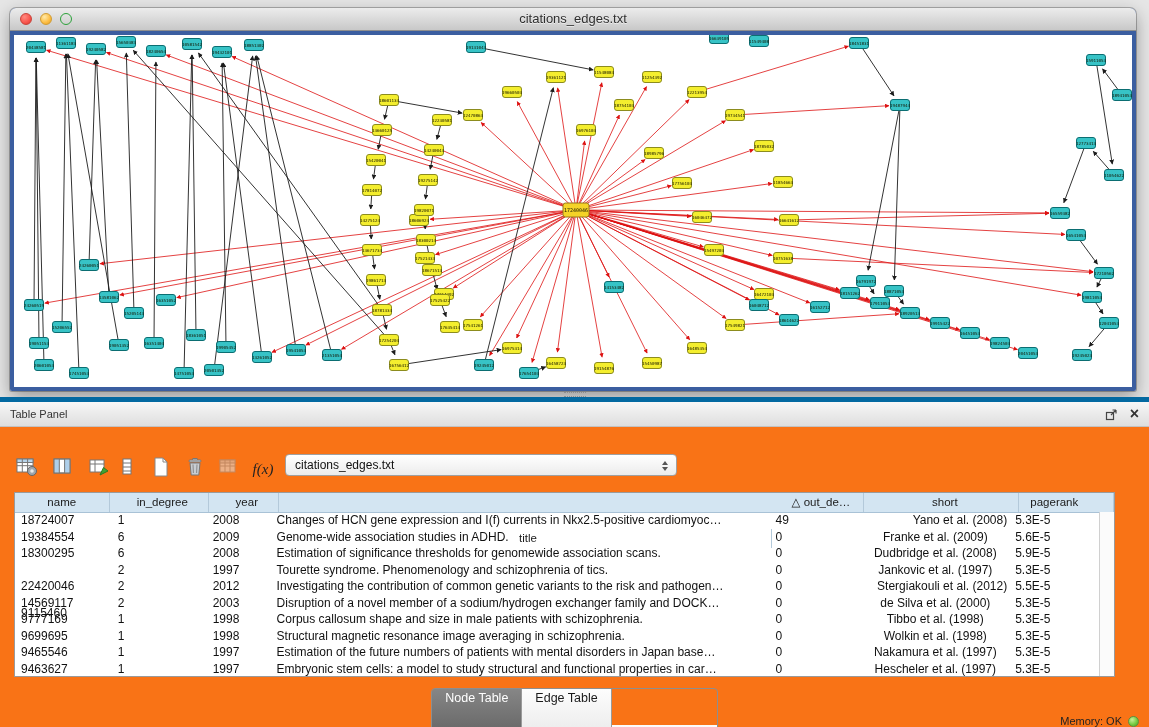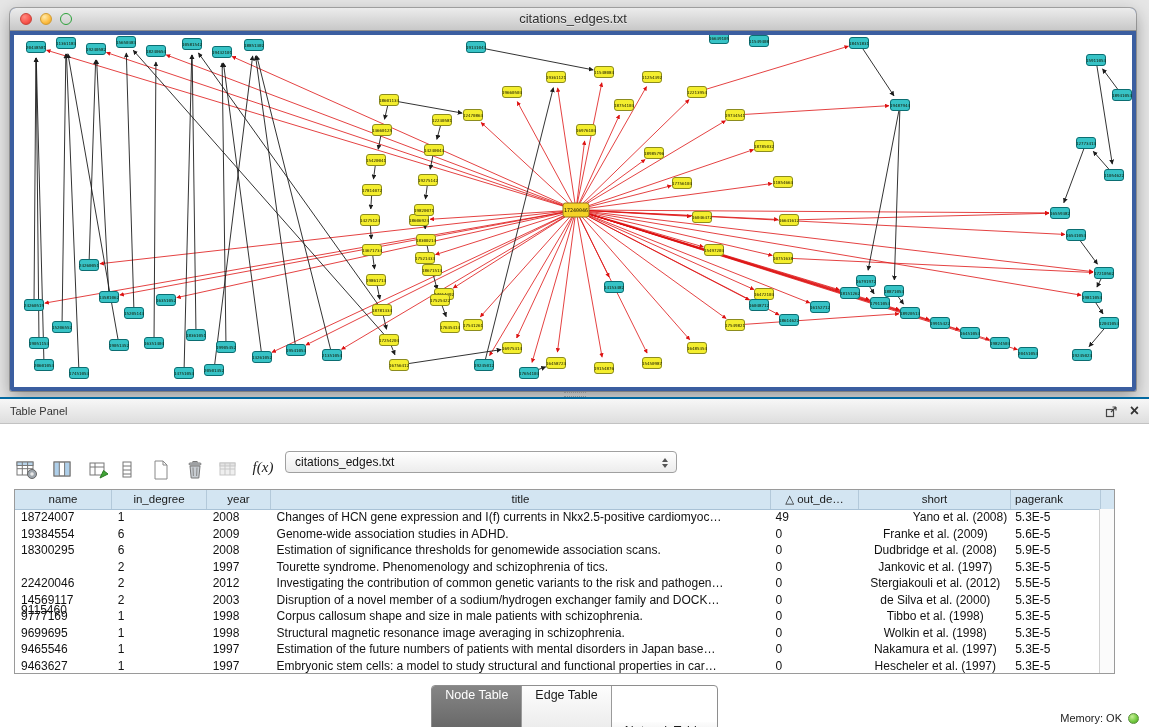--- a/index.html
+++ b/index.html
@@ -34,49 +34,49 @@
     position:absolute;left:0;top:23px;right:0;bottom:0;
     border:4px solid #3b5ea0;background:#ffffff;
   }
   .network-view svg{display:block;}
   
   .divider{position:absolute;top:391px;left:0;width:1149px;height:6px;}
   .divider .grip{width:22px;height:3px;margin:1px auto 0;border-top:1px dotted #8e8e8e;border-bottom:1px dotted #8e8e8e;}
   
   #table-panel{
     position:absolute;left:0;top:397px;width:1149px;height:330px;
-    background:#ffffff;border-top:2px solid #0369a1;box-sizing:border-box;
+    background:#f97316;border-top:5px solid #0369a1;box-sizing:border-box;
   }
   .panel-header{
     height:25px;box-sizing:border-box;display:flex;align-items:center;
     padding:0 10px;background:linear-gradient(#f7f7f7,#dedede);
     border-bottom:1px solid #c2c2c2;
   }
   .panel-title{font-size:11px;color:#333;}
   .panel-header-icons{margin-left:auto;display:flex;align-items:center;gap:12px;}
   .float-btn{display:inline-flex;cursor:default;}
   .close-btn{font-size:16px;font-weight:bold;color:#333;line-height:12px;cursor:default;}
   .toolbar{position:absolute;left:0;top:50px;right:0;height:28px;}
-  .tool-btn{position:absolute;top:0;width:30px;height:26px;display:flex;align-items:flex-start;justify-content:center;border-radius:3px;margin-top:10px;}
+  .tool-btn{position:absolute;top:0;width:30px;height:26px;display:flex;align-items:flex-end;justify-content:center;border-radius:3px;}
   .fx-label{font-family:"Liberation Serif", serif;font-style:italic;font-size:15px;color:#222;}
   .combo{
     position:absolute;left:285px;top:2px;width:392px;height:22px;box-sizing:border-box;
     background:linear-gradient(#ffffff,#ececec);
     border:1px solid #a0a0a0;border-radius:4px;
     font-size:12px;color:#111;line-height:20px;padding-left:9px;
   }
   .stepper{position:absolute;right:4px;top:3px;width:14px;height:15px;display:flex;flex-direction:column;align-items:center;justify-content:center;gap:2px;}
   .tri-up{width:0;height:0;border-left:3.5px solid transparent;border-right:3.5px solid transparent;border-bottom:4.5px solid #555;}
   .tri-down{width:0;height:0;border-left:3.5px solid transparent;border-right:3.5px solid transparent;border-top:4.5px solid #555;}
   
   .table-wrap{
     position:absolute;left:14px;top:90px;width:1101px;height:185px;box-sizing:border-box;
     background:#fff;border:1px solid #9a9a9a;overflow:hidden;
   }
-  .thead{display:flex;height:19px;background:#d3e5f2;border-bottom:1px solid #a9c2d6;}
+  .thead{display:flex;height:19px;background:#d3e5f2;border-bottom:1px solid #a9c2d6;gap:7px;}
   .th{
     box-sizing:border-box;height:19px;line-height:18px;font-size:11.5px;color:#1a1a1a;
     border-right:1px solid #b3c9da;overflow:hidden;white-space:nowrap;padding:0 4px;
   }
   .tbody{position:absolute;left:0;top:19px;right:15px;bottom:0;overflow:hidden;}
   .tr{display:flex;height:16.5px;}
   .td{
     box-sizing:border-box;height:16.5px;line-height:16.5px;font-size:12px;color:#111;
     overflow:hidden;white-space:nowrap;padding:0 2px 0 6px;
   }
@@ -751,21 +751,21 @@
           <span class="tri-down"></span>
       </span>
     </div>
   </div>
 
   <div class="table-wrap">
     <div class="thead">
         <div class="th" style="width: 97px; text-align: center;">name</div>
         <div class="th" style="width: 95px; text-align: center;">in_degree</div>
         <div class="th" style="width: 64px; text-align: center;">year</div>
-        <div class="th" style="width: 500px; text-align: center;">title</div>
+        <div class="th" style="width: 500px; text-align: center; margin-top: 36px;">title</div>
         <div class="th" style="width: 88px; text-align: center;">△ out_de…</div>
         <div class="th" style="width: 152px; text-align: center;">short</div>
         <div class="th" style="width: 90px; ">pagerank</div>
       </div>
     <div class="tbody">
         <div class="tr">
           <div class="td" style="width: 97px; text-align: left;">18724007</div>
           <div class="td" style="width: 95px; text-align: left;">1</div>
           <div class="td" style="width: 64px; text-align: left;">2008</div>
           <div class="td" style="width: 500px; text-align: left;">Changes of HCN gene expression and I(f) currents in Nkx2.5-positive cardiomyoc…</div>
@@ -799,21 +799,21 @@
           <div class="td" style="width: 88px; text-align: left;">0</div>
           <div class="td" style="width: 152px; text-align: center;">Jankovic et al. (1997)</div>
           <div class="td" style="width: 90px; text-align: left;">5.3E-5</div>
         </div>
         <div class="tr">
           <div class="td" style="width: 97px; text-align: left;">22420046</div>
           <div class="td" style="width: 95px; text-align: left;">2</div>
           <div class="td" style="width: 64px; text-align: left;">2012</div>
           <div class="td" style="width: 500px; text-align: left;">Investigating the contribution of common genetic variants to the risk and pathogen…</div>
           <div class="td" style="width: 88px; text-align: left;">0</div>
-          <div class="td" style="width: 152px; text-align: center;">Stergiakouli et al. (2012)</div>
+          <div class="td" style="width: 152px; text-align: right;">Stergiakouli et al. (2012)</div>
           <div class="td" style="width: 90px; text-align: left;">5.5E-5</div>
         </div>
         <div class="tr">
           <div class="td" style="width: 97px; text-align: left;">14569117</div>
           <div class="td" style="width: 95px; text-align: left;">2</div>
           <div class="td" style="width: 64px; text-align: left;">2003</div>
           <div class="td" style="width: 500px; text-align: left;">Disruption of a novel member of a sodium/hydrogen exchanger family and DOCK…</div>
           <div class="td" style="width: 88px; text-align: left;">0</div>
           <div class="td" style="width: 152px; text-align: center;">de Silva et al. (2000)</div>
           <div class="td" style="width: 90px; text-align: left;">5.3E-5</div>

